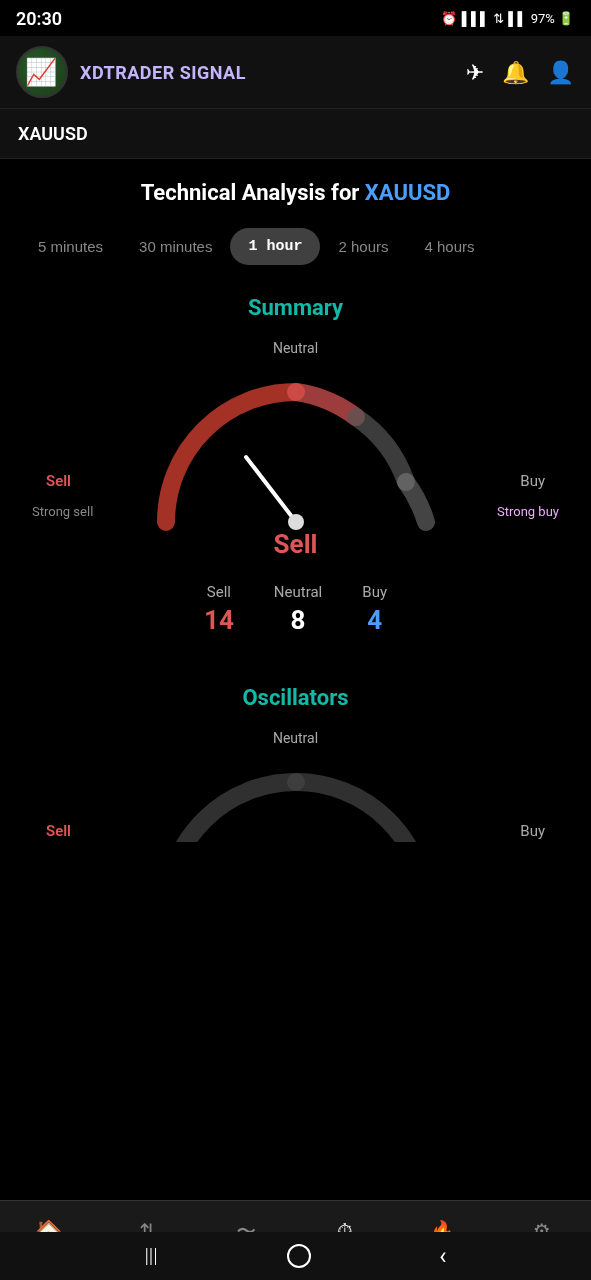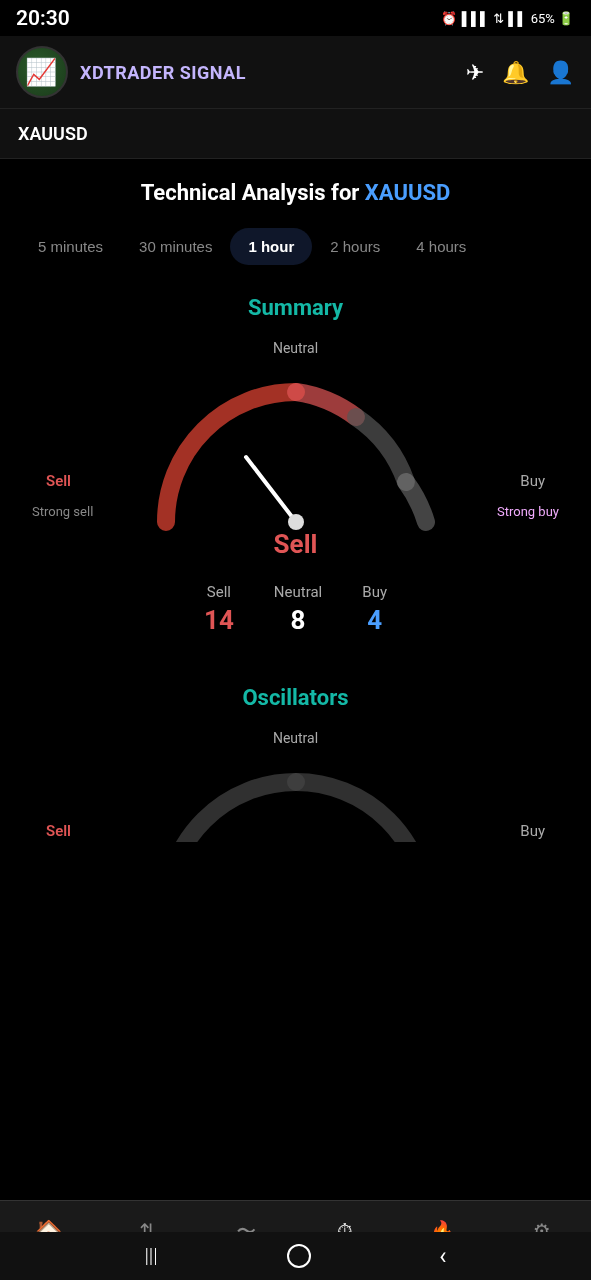--- a/index.html
+++ b/index.html
@@ -17,21 +17,21 @@
     
     .status-bar {
       display: flex;
       justify-content: space-between;
       align-items: center;
       padding: 6px 16px;
       background: #000;
       height: 36px;
     }
     .status-time {
-      font-size: 21px;
+      font-size: 18px;
       font-weight: 600;
       color: #fff;
       text-align: center;
     }
     .status-icons {
       display: flex;
       align-items: center;
       gap: 4px;
       font-size: 13px;
       color: #fff;
@@ -123,23 +123,24 @@
       font-size: 15px;
       color: #888;
       cursor: pointer;
       white-space: nowrap;
       flex-shrink: 0;
       background: transparent;
       border: none;
       transition: all 0.2s;
     }
     .time-tab.active {
-      background: #0f172a;
+      background: #404040;
       color: #fff;
       font-weight: 600;
+      font-family: Liberation Mono, monospace;
     }
 
     
     .section-title {
       text-align: center;
       font-size: 22px;
       font-weight: 700;
       color: #14b8a6;
       margin-bottom: 20px;
     }
@@ -241,21 +242,21 @@
 </head>
 <body>
 
 <div class="status-bar">
   <span class="status-time">20:30</span>
   <div class="status-icons">
     <span>⏰</span>
     <span>▌▌▌</span>
     <span>⇅</span>
     <span>▌▌</span>
-    <span>65%</span>
+    <span>97%</span>
     <span>🔋</span>
   </div>
 </div>
 
 <div class="header">
   <div class="logo">
     <span style="font-size:26px;">📈</span>
   </div>
   <div class="app-title">XDTRADER SIGNAL</div>
   <div class="header-icons">

